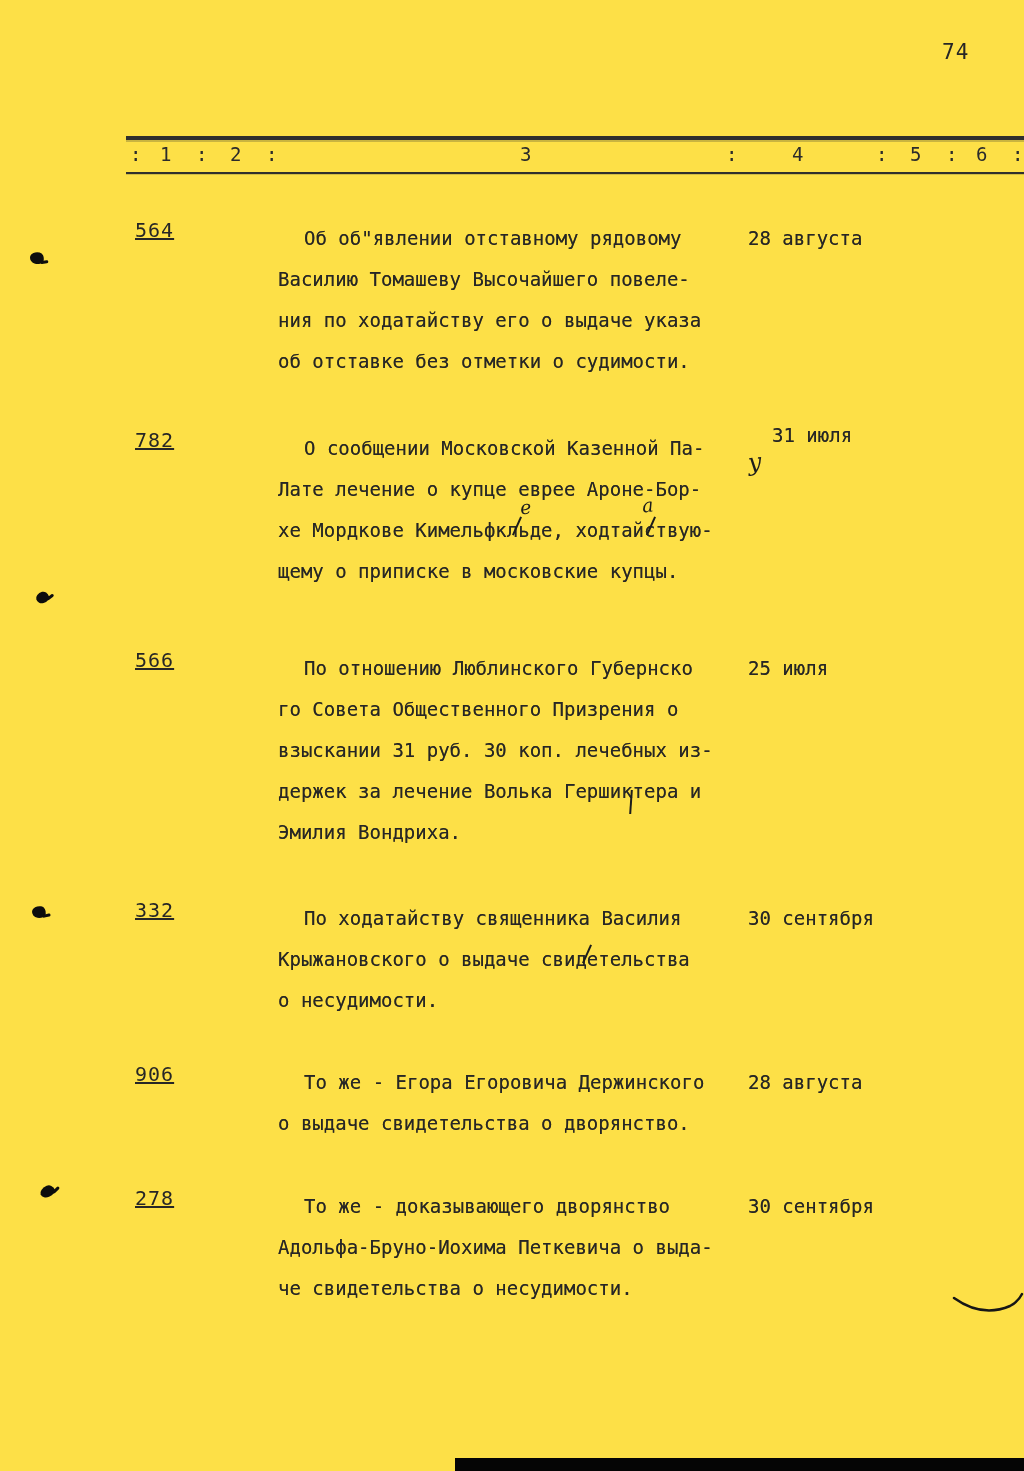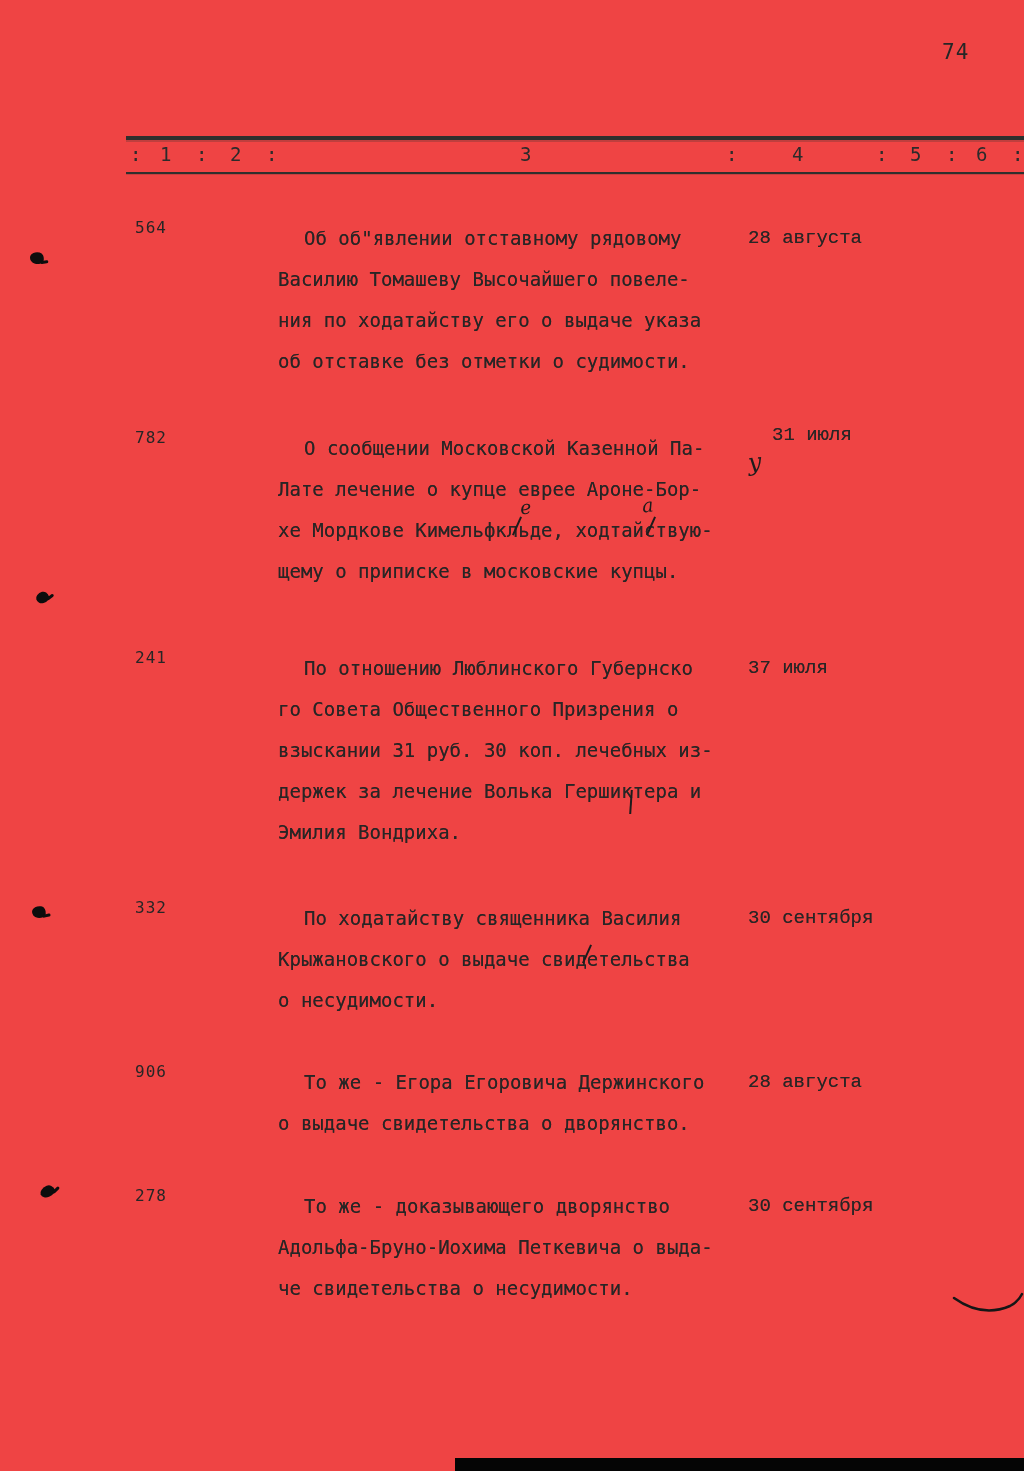--- a/index.html
+++ b/index.html
@@ -1,54 +1,53 @@
 <!DOCTYPE html>
 <html><head>
 <meta charset="utf-8">
 <style>
   html,body{margin:0;padding:0;background:#e8e8e6;}
   .page{
     position:relative;
     width:1024px;height:1471px;
     margin:0 auto;
-    background:#ef4444;
+    background:#fde047;
     overflow:hidden;
     font-family:"DejaVu Sans Mono","Liberation Mono",monospace;
     color:#262626;
   }
   .page-number{
     position:absolute;top:40px;left:942px;
     font-size:21px;letter-spacing:1px;
   }
   
   .rule{position:absolute;left:126px;right:0;background:#2f2f2d;}
   .rule-top{top:136px;height:4px;box-shadow:0 2px 0 rgba(47,47,45,.25);}
   .rule-bottom{top:172px;height:2px;box-shadow:0 1px 0 rgba(47,47,45,.2);}
   .hcell{
     position:absolute;top:142px;
     font-size:19px;line-height:24px;color:#2b2b2b;
   }
   
   .entry{position:absolute;left:0;width:1024px;}
   .entry-number{
     position:absolute;left:135px;top:0;
-    font-size:16px;letter-spacing:1px;
+    font-size:20px;letter-spacing:1px;text-decoration:underline;
   }
   .entry-text{
     position:absolute;left:278px;top:0;width:478px;
     font-size:19px;line-height:41px;
     white-space:pre-line;
     text-indent:26px;
     text-shadow:0 0 .4px rgba(20,20,20,.55);
   }
   .entry-date{
     position:absolute;left:748px;top:0;width:270px;
     font-size:19px;line-height:41px;
     text-shadow:0 0 .4px rgba(20,20,20,.55);
-    font-family:Liberation Mono, monospace;
   }
   .entry-date.raised{top:-13px;margin-left:24px;}
   
   .hand{
     position:absolute;
     font-family:"DejaVu Serif","Liberation Serif",serif;
     font-style:italic;font-size:24px;color:#1c1c1c;
     transform:rotate(-6deg);
   }
   .hand.small{font-size:19px;}
@@ -111,27 +110,27 @@
 щему о приписке в московские купцы.</div>
     <div class="entry-date raised">31 июля</div>
     <span class="hand" style="left:748px;top:20px">у</span>
     <span class="hand small" style="left:520px;top:68px">е</span>
     <span class="hand small" style="left:642px;top:66px">а</span>
     <span class="slash-mark" style="left:516px;top:88px"></span>
     <span class="slash-mark" style="left:650px;top:88px"></span>
   </section>
 
   <section class="entry" style="top:648px">
-    <div class="entry-number">241</div>
+    <div class="entry-number">566</div>
     <div class="entry-text">По отношению Люблинского Губернско
 го Совета Общественного Призрения о
 взыскании 31 руб. 30 коп. лечебных из-
 держек за лечение Волька Гершиктера и
 Эмилия Вондриха.</div>
-    <div class="entry-date">37 июля</div>
+    <div class="entry-date">25 июля</div>
     <span class="slash-mark" style="left:630px;top:142px;height:24px;transform:rotate(4deg)"></span>
   </section>
 
   <section class="entry" style="top:898px">
     <div class="entry-number">332</div>
     <div class="entry-text">По ходатайству священника Василия
 Крыжановского о выдаче свидетельства
 о несудимости.</div>
     <div class="entry-date">30 сентября</div>
     <span class="slash-mark" style="left:586px;top:46px"></span>

